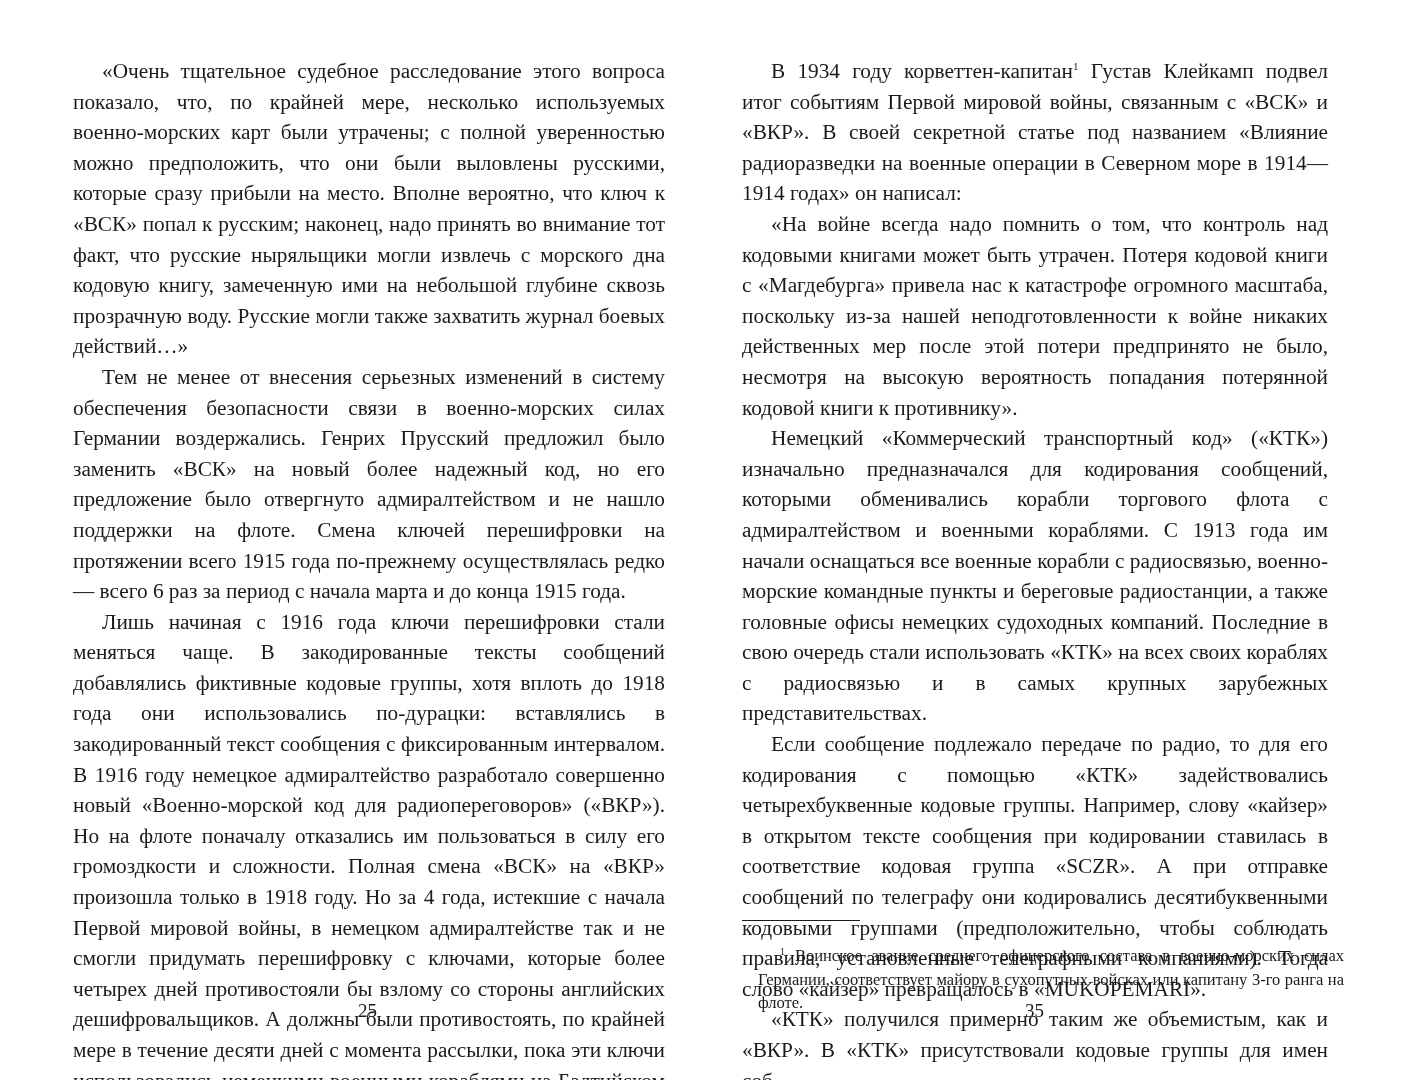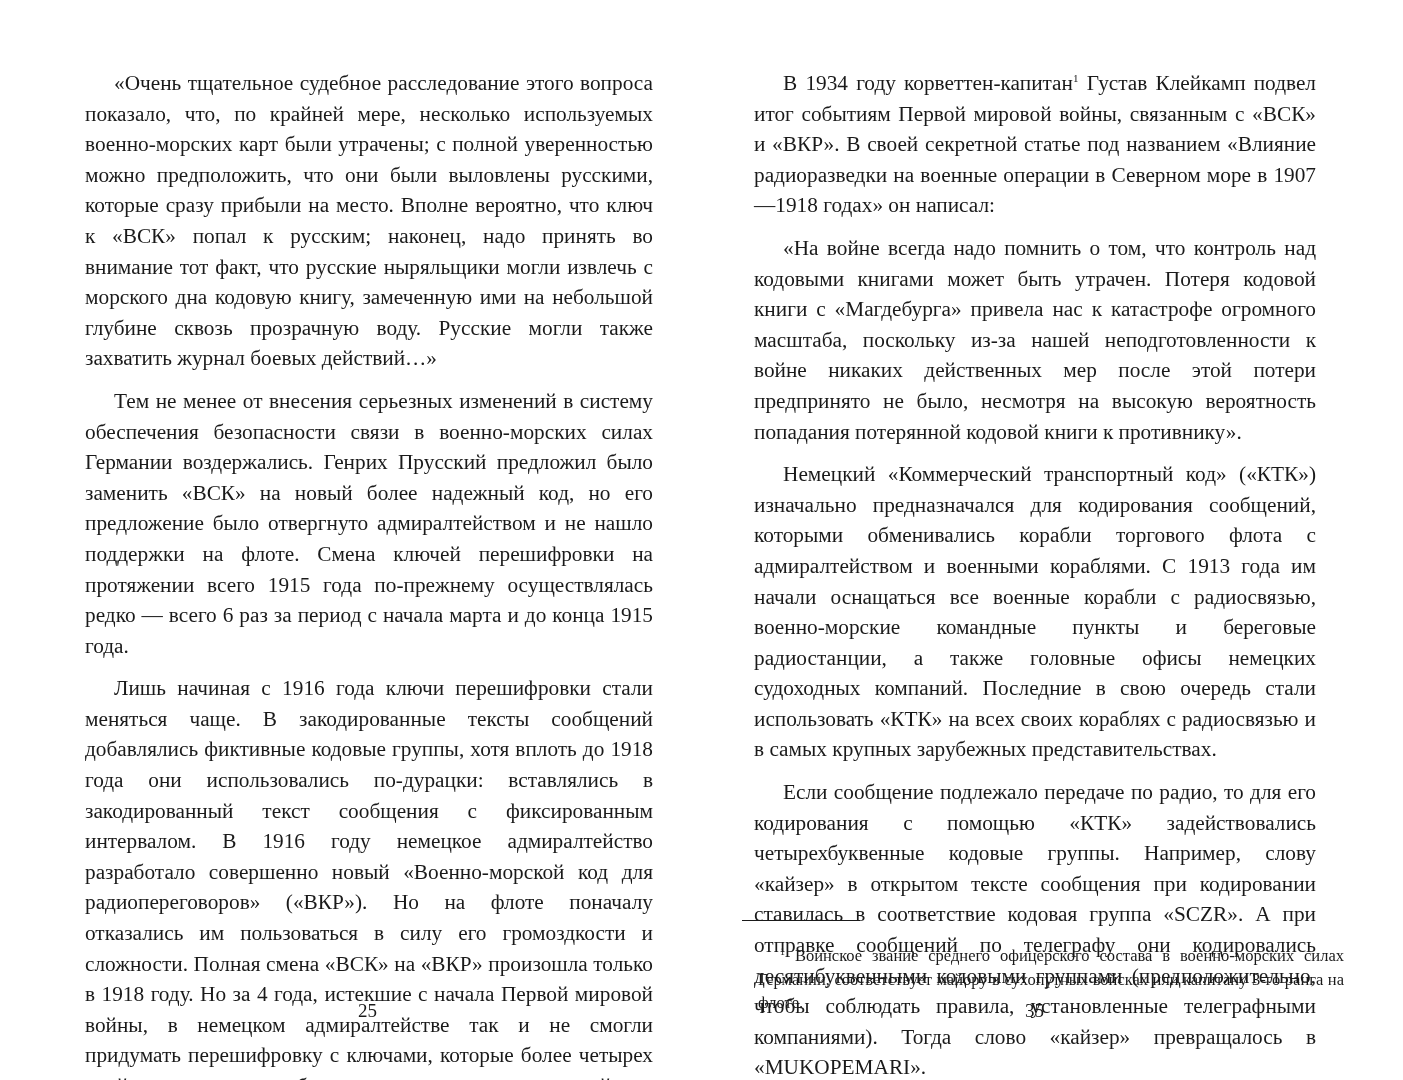--- a/index.html
+++ b/index.html
@@ -21,21 +21,21 @@
     }
     .page-left {
       left: 73px;
       width: 592px;
     }
     .page-right {
       left: 742px;
       width: 586px;
     }
     .para {
-      margin: 12px;
+      margin: 0;
       font-size: 21.3px;
       line-height: 30.6px;
       text-align: justify;
       text-indent: 29px;
       hyphens: manual;
     }
     .para sup {
       font-size: 11px;
       line-height: 0;
       vertical-align: 8px;
@@ -76,21 +76,21 @@
 <body>
 
 <div class="page page-left">
   <p class="para">«Очень тщательное судебное расследование этого вопроса показало, что, по крайней мере, несколько используемых военно-морских карт были утрачены; с полной уверенностью можно предположить, что они были выловлены русскими, которые сразу прибыли на место. Вполне вероятно, что ключ к «ВСК» попал к русским; наконец, надо принять во внимание тот факт, что русские ныряльщики могли извлечь с морского дна кодовую книгу, замеченную ими на небольшой глубине сквозь прозрачную воду. Русские могли также захватить журнал боевых действий…»</p>
   <p class="para">Тем не менее от внесения серьезных изменений в систему обеспечения безопасности связи в военно-морских силах Германии воздержались. Генрих Прусский предложил было заменить «ВСК» на новый более надежный код, но его предложение было отвергнуто адмиралтейством и не нашло поддержки на флоте. Смена ключей перешифровки на протяжении всего 1915 года по-прежнему осуществлялась редко — всего 6 раз за период с начала марта и до конца 1915 года.</p>
   <p class="para">Лишь начиная с 1916 года ключи перешифровки стали меняться чаще. В закодированные тексты сообщений добавлялись фиктивные кодовые группы, хотя вплоть до 1918 года они использовались по-дурацки: вставлялись в закодированный текст сообщения с фиксированным интервалом. В 1916 году немецкое адмиралтейство разработало совершенно новый «Военно-морской код для радиопереговоров» («ВКР»). Но на флоте поначалу отказались им пользоваться в силу его громоздкости и сложности. Полная смена «ВСК» на «ВКР» произошла только в 1918 году. Но за 4 года, истекшие с начала Первой мировой войны, в немецком адмиралтействе так и не смогли придумать перешифровку с ключами, которые более четырех дней противостояли бы взлому со стороны английских дешифровальщиков. А должны были противостоять, по крайней мере в течение десяти дней с момента рассылки, пока эти ключи использовались немецкими военными кораблями на Балтийском и Северном морях. Сам же «ВКР» продолжал применяться на протяжении года после ввода в действие, хотя на его реконструкцию в «Комнате 40» потребовалось всего 2 месяца.</p>
 </div>
 <div class="page-number pn-left">25</div>
 
 <div class="page page-right">
-  <p class="para"><span>В 1934 году корветтен-капитан</span><sup>1</sup><span> Густав Клейкамп подвел итог событиям Первой мировой войны, связанным с «ВСК» и «ВКР». В своей секретной статье под названием «Влияние радиоразведки на военные операции в Северном море в 1907—1918 годах» он написал:</span></p>
+  <p class="para"><span>В 1934 году корветтен-капитан</span><sup>1</sup><span> Густав Клейкамп подвел итог событиям Первой мировой войны, связанным с «ВСК» и «ВКР». В своей секретной статье под названием «Влияние радиоразведки на военные операции в Северном море в 1914—1914 годах» он написал:</span></p>
   <p class="para">«На войне всегда надо помнить о том, что контроль над кодовыми книгами может быть утрачен. Потеря кодовой книги с «Магдебурга» привела нас к катастрофе огромного масштаба, поскольку из-за нашей неподготовленности к войне никаких действенных мер после этой потери предпринято не было, несмотря на высокую вероятность попадания потерянной кодовой книги к противнику».</p>
   <p class="para">Немецкий «Коммерческий транспортный код» («КТК») изначально предназначался для кодирования сообщений, которыми обменивались корабли торгового флота с адмиралтейством и военными кораблями. С 1913 года им начали оснащаться все военные корабли с радиосвязью, военно-морские командные пункты и береговые радиостанции, а также головные офисы немецких судоходных компаний. Последние в свою очередь стали использовать «КТК» на всех своих кораблях с радиосвязью и в самых крупных зарубежных представительствах.</p>
   <p class="para">Если сообщение подлежало передаче по радио, то для его кодирования с помощью «КТК» задействовались четырехбуквенные кодовые группы. Например, слову «кайзер» в открытом тексте сообщения при кодировании ставилась в соответствие кодовая группа «SCZR». А при отправке сообщений по телеграфу они кодировались десятибуквенными кодовыми группами (предположительно, чтобы соблюдать правила, установленные телеграфными компаниями). Тогда слово «кайзер» превращалось в «MUKOPEMARI».</p>
   <p class="para">«КТК» получился примерно таким же объемистым, как и «ВКР». В «КТК» присутствовали кодовые группы для имен соб-</p>
 </div>
 <div class="footnote-rule"></div>
 <p class="footnote"><sup>1</sup><span> Воинское звание среднего офицерского состава в военно-морских силах Германии, соответствует майору в сухопутных войсках или капитану 3-го ранга на флоте.</span></p>
 <div class="page-number pn-right">35</div>
 
 </body></html>

